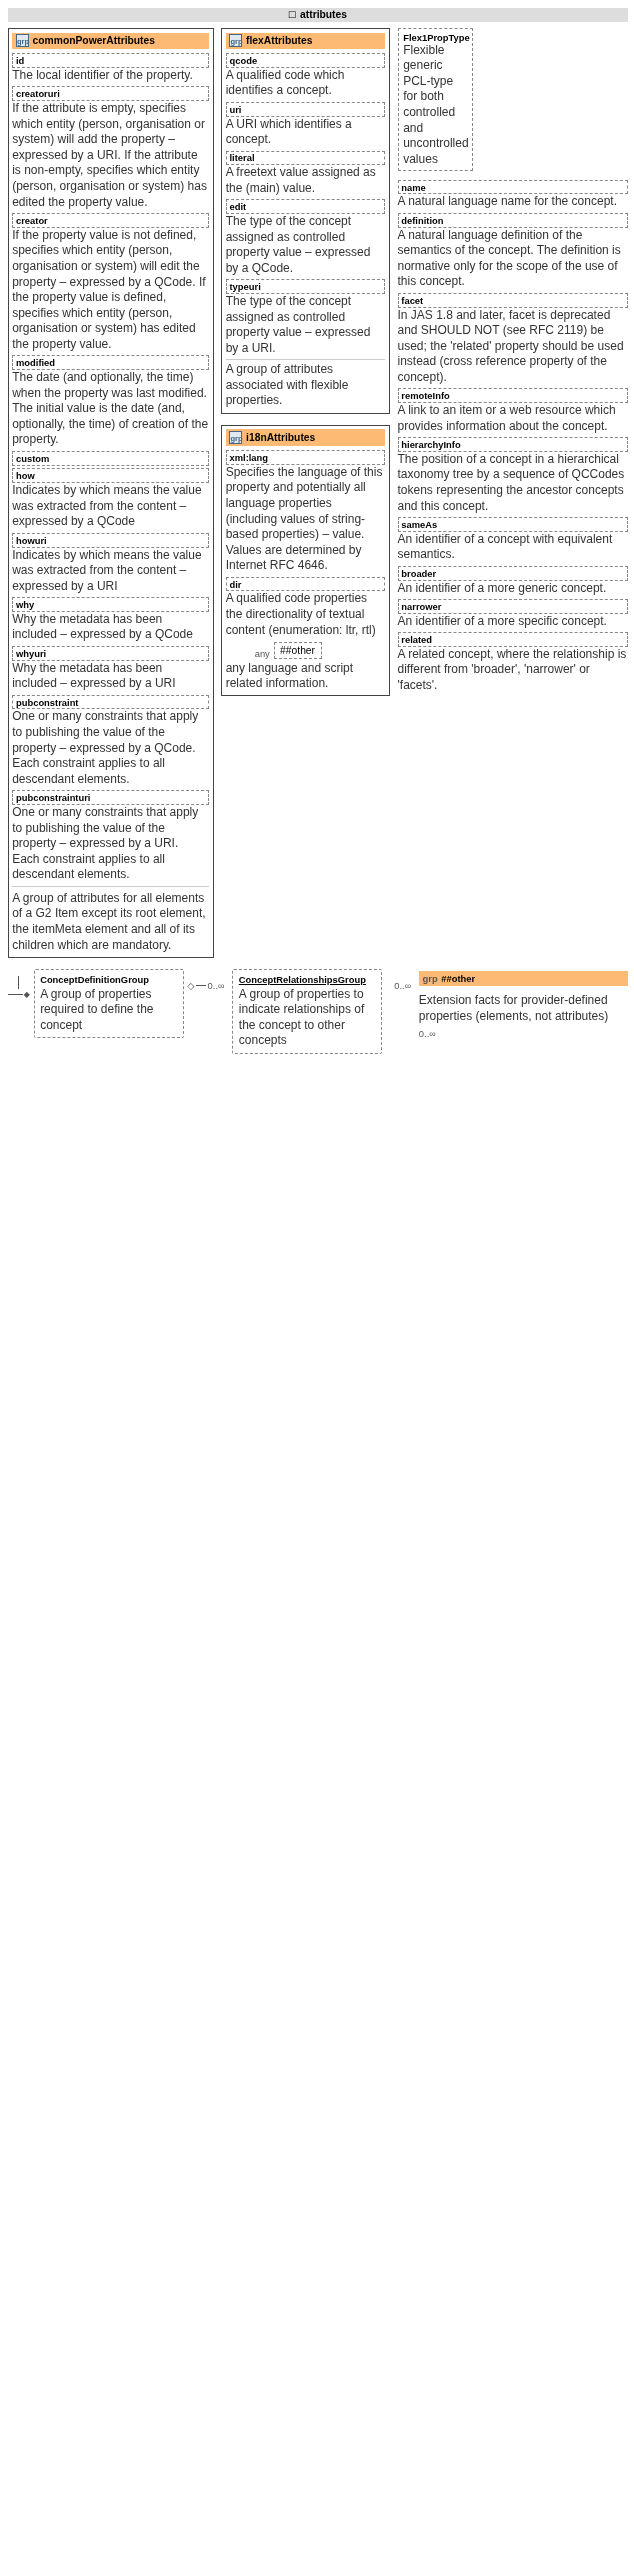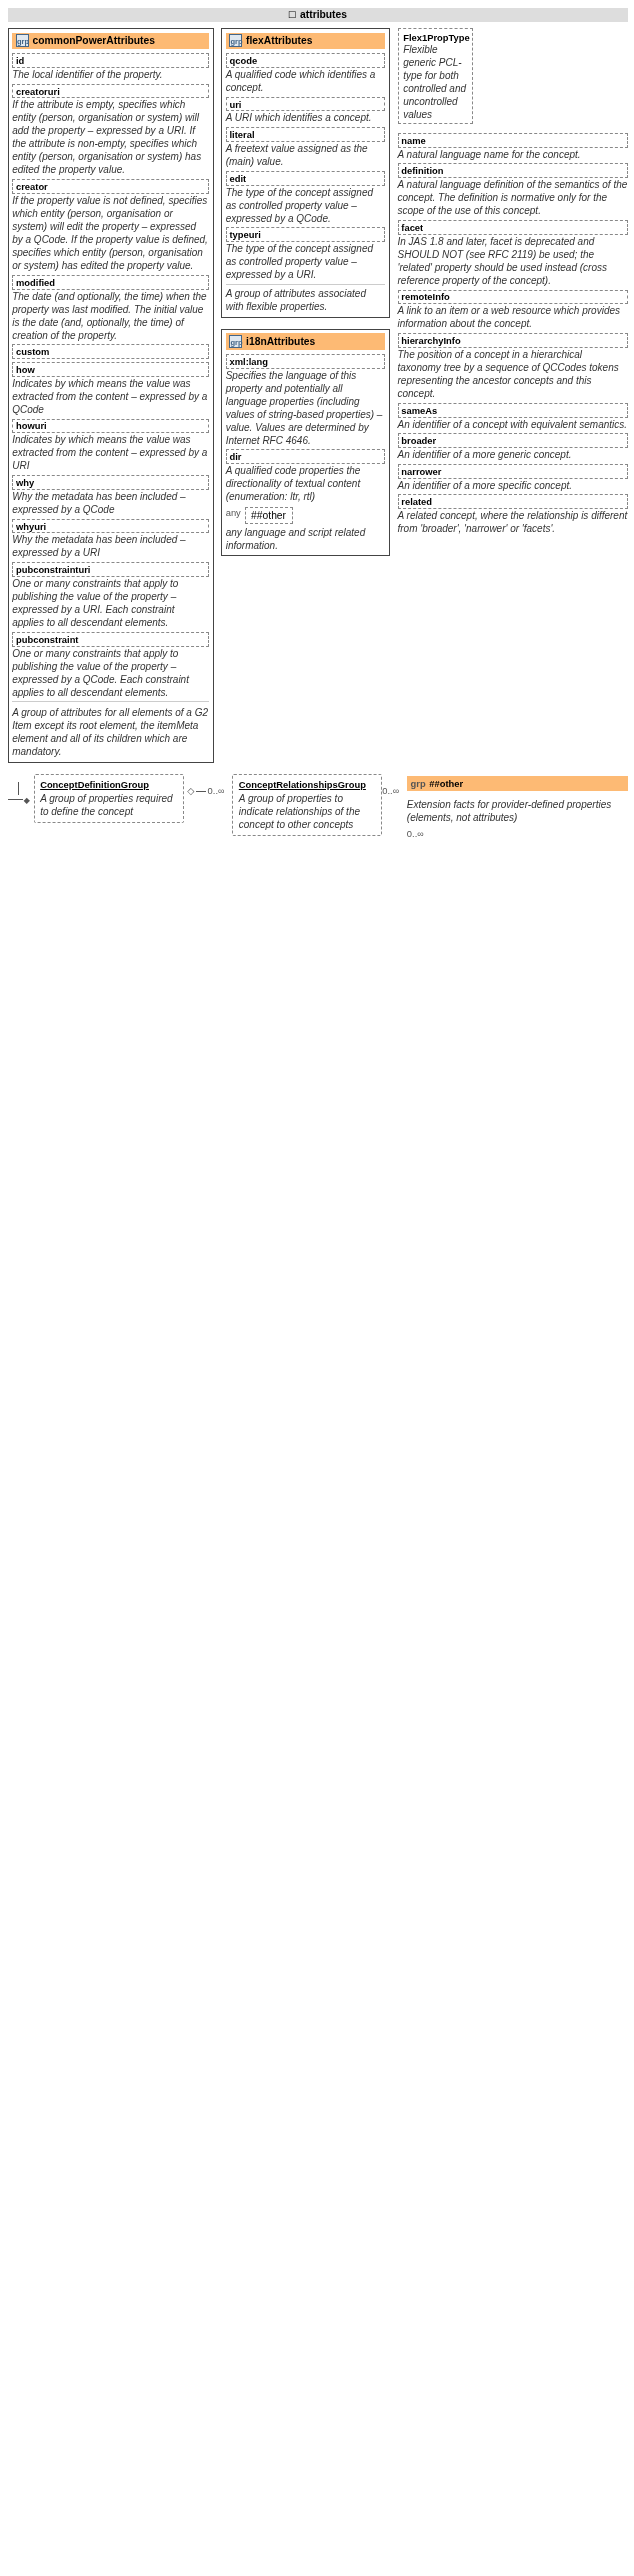--- a/index.html
+++ b/index.html
@@ -99,24 +99,23 @@
     }
     .prop-badge {
       border: 1.4px dashed #888;
       padding: 0.9px 2.8px;
       font-size: 9.4px;
       font-weight: bold;
       white-space: nowrap;
       flex-shrink: 0;
     }
     .prop-text {
-      font-size: 10px;
+      font-size: 12px;
       color: #333;
       line-height: 1.3;
-      font-style: italic;
     }
   </style>
 </head>
 <body>
 
 <div class="page">
 
   <div class="attr-title-bar">
     <span style="font-size:9.4px;">☐</span>
     <span style="font-weight:bold;font-size:10.3px;">attributes</span>
@@ -169,27 +168,27 @@
           <div class="prop-badge">why</div>
           <div class="prop-text">Why the metadata has been included – expressed by a QCode</div>
         </div>
 
         <div class="prop-item">
           <div class="prop-badge">whyuri</div>
           <div class="prop-text">Why the metadata has been included – expressed by a URI</div>
         </div>
 
         <div class="prop-item">
+          <div class="prop-badge">pubconstraint</div>
+          <div class="prop-text">One or many constraints that apply to publishing the value of the property – expressed by a QCode. Each constraint applies to all descendant elements.</div>
+        </div>
+
+        <div class="prop-item">
           <div class="prop-badge">pubconstrainturi</div>
           <div class="prop-text">One or many constraints that apply to publishing the value of the property – expressed by a URI. Each constraint applies to all descendant elements.</div>
-        </div>
-
-        <div class="prop-item">
-          <div class="prop-badge">pubconstraint</div>
-          <div class="prop-text">One or many constraints that apply to publishing the value of the property – expressed by a QCode. Each constraint applies to all descendant elements.</div>
         </div>
 
         <div class="prop-text" style="margin-top:2.8px; border-top:0.9px solid #ccc; padding-top:4px;">A group of attributes for all elements of a G2 Item except its root element, the itemMeta element and all of its children which are mandatory.</div>
       </div>
     </div>
 
     <div style="display:flex; flex-direction:column; gap:5.6px; width:169px; flex-shrink:0;">
 
       <div class="attr-section">
         <div class="attr-section-header">
@@ -234,21 +233,21 @@
         <div class="prop-item">
           <div class="prop-badge">xml:lang</div>
           <div class="prop-text">Specifies the language of this property and potentially all language properties (including values of string-based properties) – value. Values are determined by Internet RFC 4646.</div>
         </div>
 
         <div class="prop-item">
           <div class="prop-badge">dir</div>
           <div class="prop-text">A qualified code properties the directionality of textual content (enumeration: ltr, rtl)</div>
         </div>
 
-        <div style="margin-top:3.7px; display:flex; align-items:flex-start; gap:3.7px;">
+        <div style="margin-top:3.7px; display:flex; align-items:flex-end; gap:3.7px;margin-left:29px;">
           <span style="font-size:9.4px; color:#555;">any</span>
           <div class="other-badge">##other</div>
         </div>
         <div class="prop-text" style="margin-top:1.9px;">any language and script related information.</div>
       </div>
 
     </div>
 
     <div style="flex:1; display:flex; flex-direction:column; gap:2.8px;">
 
@@ -309,33 +308,33 @@
       <div style="display:flex; flex-direction:column; align-items:center; padding-top:7.5px;">
         <div style="width:0.9px; height:13px; background:#555;"></div>
         <div style="display:flex; flex-direction:row; align-items:center;">
           <div style="width:0.9px; height:0.9px; background:#555;"></div>
           <div style="height:0.9px; width:15px; background:#555;"></div>
           <span style="font-size:8.4px; color:#555;">◆</span>
         </div>
       </div>
 
       <div class="dashed-box" style="width:150px;">
-        <div style="font-weight:bold; font-size:9.4px; text-decoration:underline; margin-bottom:1.9px;">ConceptDefinitionGroup</div>
+        <div style="font-weight:bold; font-size:9.4px; margin-bottom:1.9px;">ConceptDefinitionGroup</div>
         <div class="prop-text">A group of properties required to define the concept</div>
       </div>
 
       <div style="display:flex; align-items:center; gap:1.9px; margin-top:11.2px;">
         <span style="font-size:9.4px; color:#555;">◇</span>
         <div style="height:0.9px; width:9.4px; background:#555;"></div>
         <span style="font-size:9.4px; color:#555;">0..∞</span>
       </div>
 
     </div>
 
-    <div style="display:flex; align-items:flex-start; gap:0;">
+    <div style="display:flex; align-items:flex-start; gap:12px;">
 
       <div class="dashed-box" style="width:150px;">
         <div style="font-weight:bold; font-size:9.4px; text-decoration:underline; margin-bottom:1.9px;">ConceptRelationshipsGroup</div>
         <div class="prop-text">A group of properties to indicate relationships of the concept to other concepts</div>
       </div>
 
       <div style="display:flex; align-items:center; gap:1.9px; margin-top:11.2px;">
         <span style="font-size:9.4px; color:#555;">0..∞</span>
       </div>
     </div>

